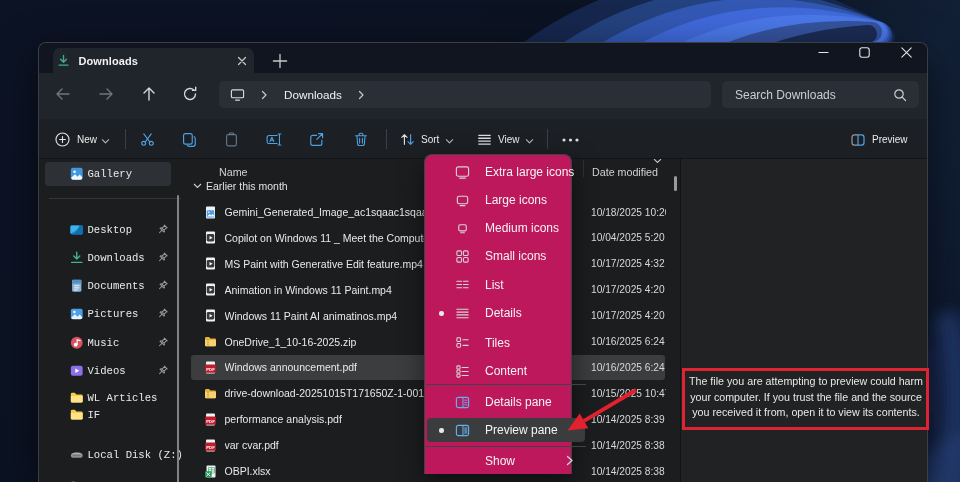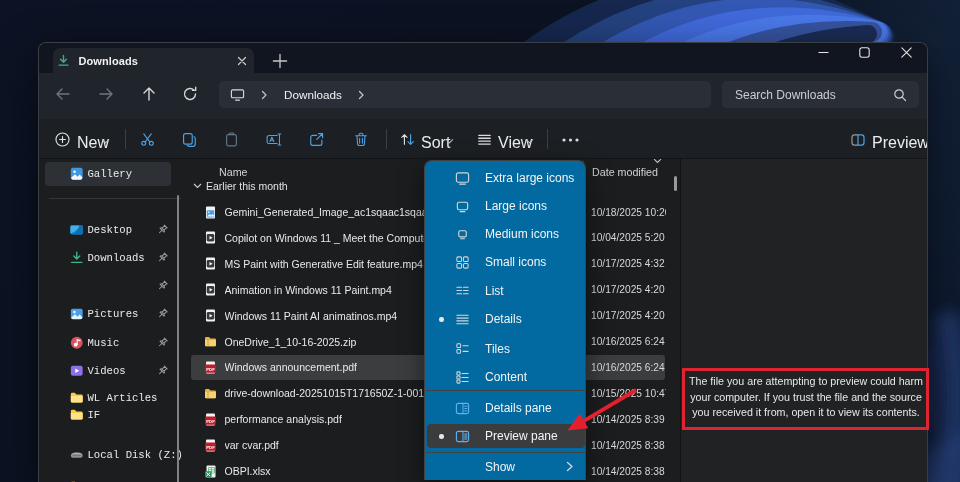--- a/index.html
+++ b/index.html
@@ -32,21 +32,21 @@
 .navico { position:absolute; top:7px; width:28px; height:28px; display:flex; align-items:center; justify-content:center; }
 #crumb { position:absolute; left:180px; top:8px; width:492px; height:27px; background:#2a2f37; border-radius:5px; display:flex; align-items:center; }
 #search { position:absolute; left:683px; top:8px; width:197px; height:27px; background:#2a2f37; border-radius:5px; }
 #search .stxt { position:absolute; left:13px; top:7px; font-size:12px; color:#cbcdd0; }
 #search svg { position:absolute; right:12px; top:7px; }
 .crumbtxt { color:#f0f0f0; font-size:11.7px; }
 
 
 #toolbar { position:absolute; left:0; top:76px; width:100%; height:40px; background:#1c1f23; border-bottom:1px solid #121417; }
 .tbi { position:absolute; top:13px; }
-.tbtxt { color:#ececec; font-size:16px; position:absolute; top:15px;text-align:right; }
+.tbtxt { color:#ececec; font-size:10px; position:absolute; top:15px;text-align:right; }
 .tsep { position:absolute; top:10px; width:1px; height:20px; background:#3b4046; }
 
 
 #content { position:absolute; left:0; top:116px; width:100%; height:324px; background:#1b1d1f; }
 
 
 #side { position:absolute; left:0; top:0; width:150px; height:100%;font-family:Liberation Mono, monospace; }
 .srow { position:absolute; left:6px; width:126px; height:24px; display:flex; align-items:center; border-radius:4px; }
 .srow .sico { margin-left:24.5px; width:13.5px; height:13.5px; flex:none; }
 .srow .slabel { margin-left:4.5px; color:#eaeaea; font-size:10.6px; white-space:nowrap; }
@@ -65,21 +65,21 @@
 .fdate { position:absolute; left:400px; color:#d8d8d8; font-size:10.2px; white-space:nowrap; width:75px; overflow:hidden; }
 
 
 #scrollthumb { position:absolute; left:635px; top:17px; width:3px; height:15px; background:#9a9a9a; border-radius:2px; }
 
 
 #preview { position:absolute; left:641px; top:0; width:249px; height:100%; background:#202223; border-left:1px solid #101214; }
 #warn { position:absolute; left:6px; top:215px; width:238px; color:#e8e8e8; font-size:10.7px; line-height:15.6px; text-align:center; }
 
 
-#menu { position:absolute; left:424px; top:160px; width:162px; height:320px; background:#0369a1; border:1px solid #404244;
+#menu { position:absolute; left:424px; top:154px; width:148px; height:320px; background:#be185d; border:1px solid #404244;
   border-radius:8px 8px 0 0; box-shadow:0 8px 24px rgba(0,0,0,.5); z-index:30; border-bottom:none; }
 .mrow { position:absolute; left:2px; width:158px; height:24px; border-radius:4px; }
 .mrow.hl { background:#3b3c3d; }
 .mico { position:absolute; left:28px; top:4.5px; width:15px; height:15px; }
 .mtxt { position:absolute; left:58px; top:5px; color:#f4f4f4; font-size:12px; white-space:nowrap; }
 .mbullet { position:absolute; left:12px; top:10px; width:4.5px; height:4.5px; border-radius:50%; background:#e8e8e8; }
 .msep { position:absolute; left:1px; width:160px; height:1px; background:#414345; }
 .mchev { position:absolute; left:138px; top:5px; }
 
 
@@ -285,20 +285,28 @@
               <path d="M11.6 3 h2.3 a1.6 1.6 0 0 1 1.6 1.6 V11.9 a1.6 1.6 0 0 1 -1.6 1.6 H4 c3.4 -2.6 6.2 -6.3 7.6 -10.5 Z" fill="#0f6fb0"></path>
             </svg>
           <span class="slabel">Desktop</span>
         </div>
         <div class="srow" style="top:87px">
           <svg class="sico" viewBox="0 0 16 16">
               <path d="M8 1.5 v8 M4.5 6 L8 9.5 11.5 6 M2 13.5 h12" stroke="#41b488" stroke-width="1.7" fill="none" stroke-linecap="round" stroke-linejoin="round"></path>
             </svg>
           <span class="slabel">Downloads</span>
         </div>
+        <div class="srow" style="top:115px">
+          <svg class="sico" viewBox="0 0 16 16">
+              <rect x="2.5" y="1" width="11" height="14" rx="1.6" fill="#8db3d8"></rect>
+              <rect x="2.5" y="1" width="11" height="4.5" fill="#5591c9"></rect>
+              <path d="M5 8 h6 M5 10.5 h6 M5 13 h4" stroke="#fff" stroke-width="1"></path>
+            </svg>
+          <span class="slabel">Documents</span>
+        </div>
         <div class="srow" style="top:143px">
           <svg class="sico" viewBox="0 0 16 16">
               <rect x="1" y="2" width="14" height="12" rx="2" fill="#4aa0e8"></rect>
               <circle cx="5.2" cy="6" r="1.5" fill="#fff"></circle>
               <path d="M1.5 12.5 L6 8.5 l3 3 2.5 -2.5 3 3 v.5 a2 2 0 0 1 -2 2 H3.5 a2 2 0 0 1 -2 -2 Z" fill="#e8f2fc"></path>
             </svg>
           <span class="slabel">Pictures</span>
         </div>
         <div class="srow" style="top:172px">
           <svg class="sico" viewBox="0 0 16 16">

